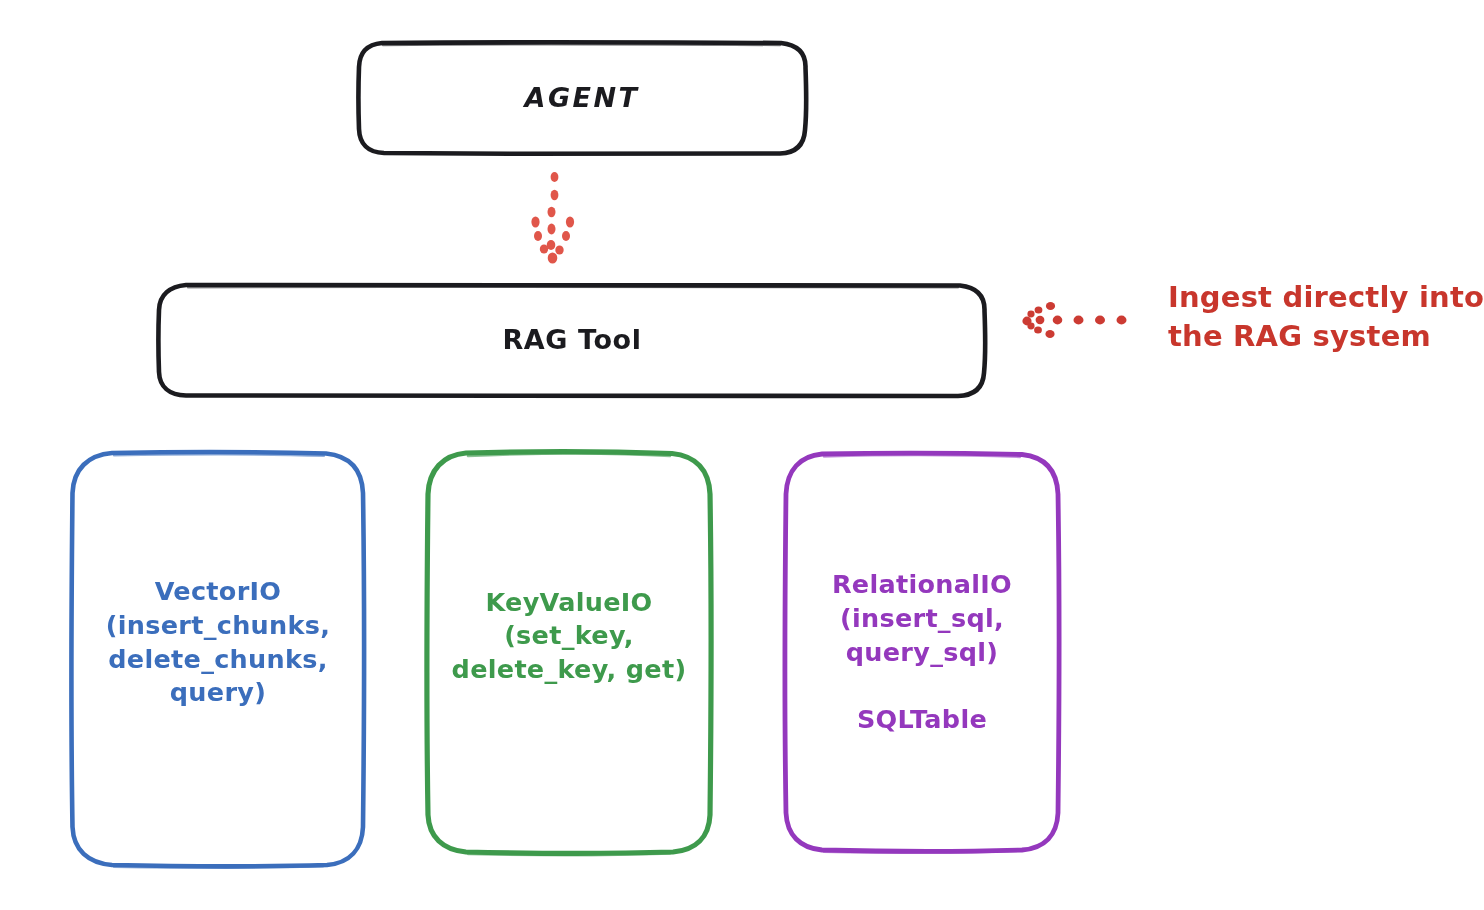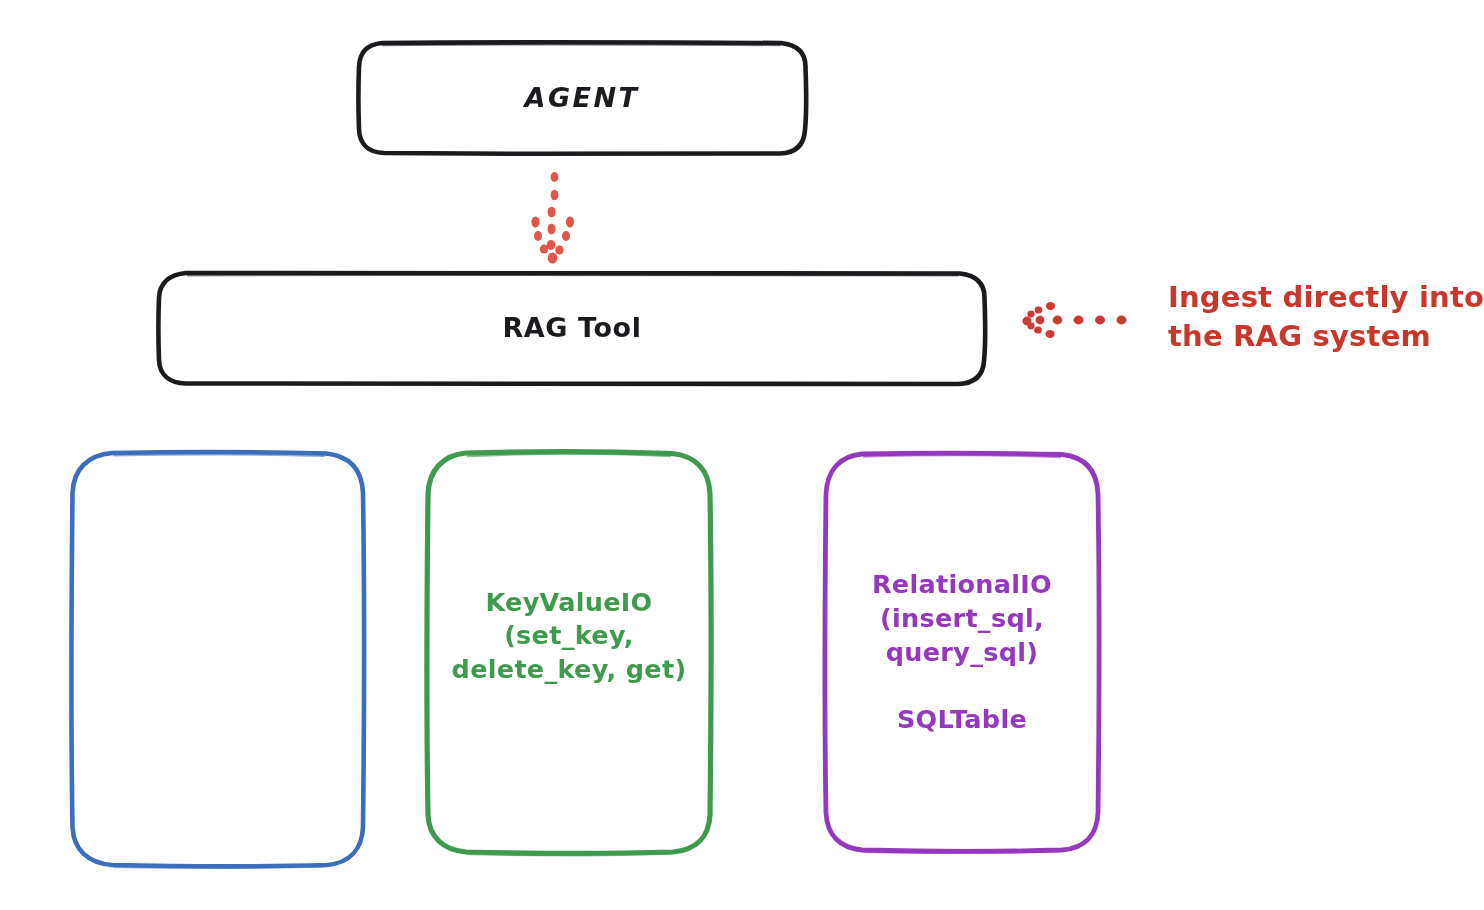--- a/index.html
+++ b/index.html
@@ -55,21 +55,21 @@
   }
   #agent-box .node-label {
     font-size: 27px;
     font-style: italic;
     font-weight: 700;
     letter-spacing: 2.5px;
     color: #1b1b1f;
   }
   #rag-tool-box {
     left: 156px;
-    top: 270px;
+    top: 282px;
     width: 832px;
     height: 116px;
   }
   #rag-tool-box .node-label {
     font-size: 27px;
     font-weight: 600;
     letter-spacing: 0.6px;
     color: #1b1b1f;
   }
 
@@ -84,21 +84,20 @@
     left: 424px;
     top: 449px;
     width: 290px;
     height: 408px;
   }
   #relational-io-box {
     left: 782px;
     top: 450px;
     width: 280px;
     height: 405px;
-    margin-left: 40px;
   }
   .io-label {
     font-size: 25.5px;
     font-weight: 600;
     letter-spacing: 0.3px;
   }
   #vector-io-box .node-label { color: #3b6ebc; }
   #key-value-io-box .node-label { color: #3e9a4c; }
   #relational-io-box .node-label { color: #9438bd; }
 
@@ -170,20 +169,24 @@
   <div class="node" id="vector-io-box">
     <svg class="node-svg" viewBox="0 0 300 421" preserveAspectRatio="none">
       <path d="M44 4 C 120 2.5, 200 3, 258 4.5 C 282 7, 294 20, 295 44
                C 296.5 140, 296 290, 295 378 C 294 400, 282 414, 259 416
                C 190 418, 110 417.5, 44 416 C 20 414, 5.5 401, 4.5 378
                C 3 290, 3.5 140, 4.5 44 C 5.5 20, 20 6, 44 4 Z" fill="#ffffff" stroke="#3b6ebc" stroke-width="4.6" stroke-linecap="round" stroke-linejoin="round"></path>
       <path d="M46 6.5 C 130 5, 210 5.5, 256 7" fill="none" stroke="#3b6ebc" stroke-width="2.2" stroke-linecap="round" opacity="0.55"></path>
       <path d="M46 418 C 130 419.5, 200 419, 255 417.5" fill="none" stroke="#3b6ebc" stroke-width="2.2" stroke-linecap="round" opacity="0.5"></path>
     </svg>
     <div class="io-stack">
+      <div class="node-label io-label">VectorIO
+(insert_chunks,
+delete_chunks,
+query)</div>
       <div class="io-gap"></div>
     </div>
   </div>
 
   <div class="node" id="key-value-io-box">
     <svg class="node-svg" viewBox="0 0 290 408" preserveAspectRatio="none">
       <path d="M42 4 C 115 2, 190 2.5, 248 4.5 C 272 7, 285 21, 286 45
                C 287.5 135, 287 280, 286 366 C 285 388, 272 401, 249 403
                C 182 405, 105 404.5, 42 403 C 19 401, 5 388, 4 366
                C 2.5 280, 3 135, 4 45 C 5 21, 19 6, 42 4 Z" fill="#ffffff" stroke="#3e9a4c" stroke-width="5.2" stroke-linecap="round" stroke-linejoin="round"></path>

